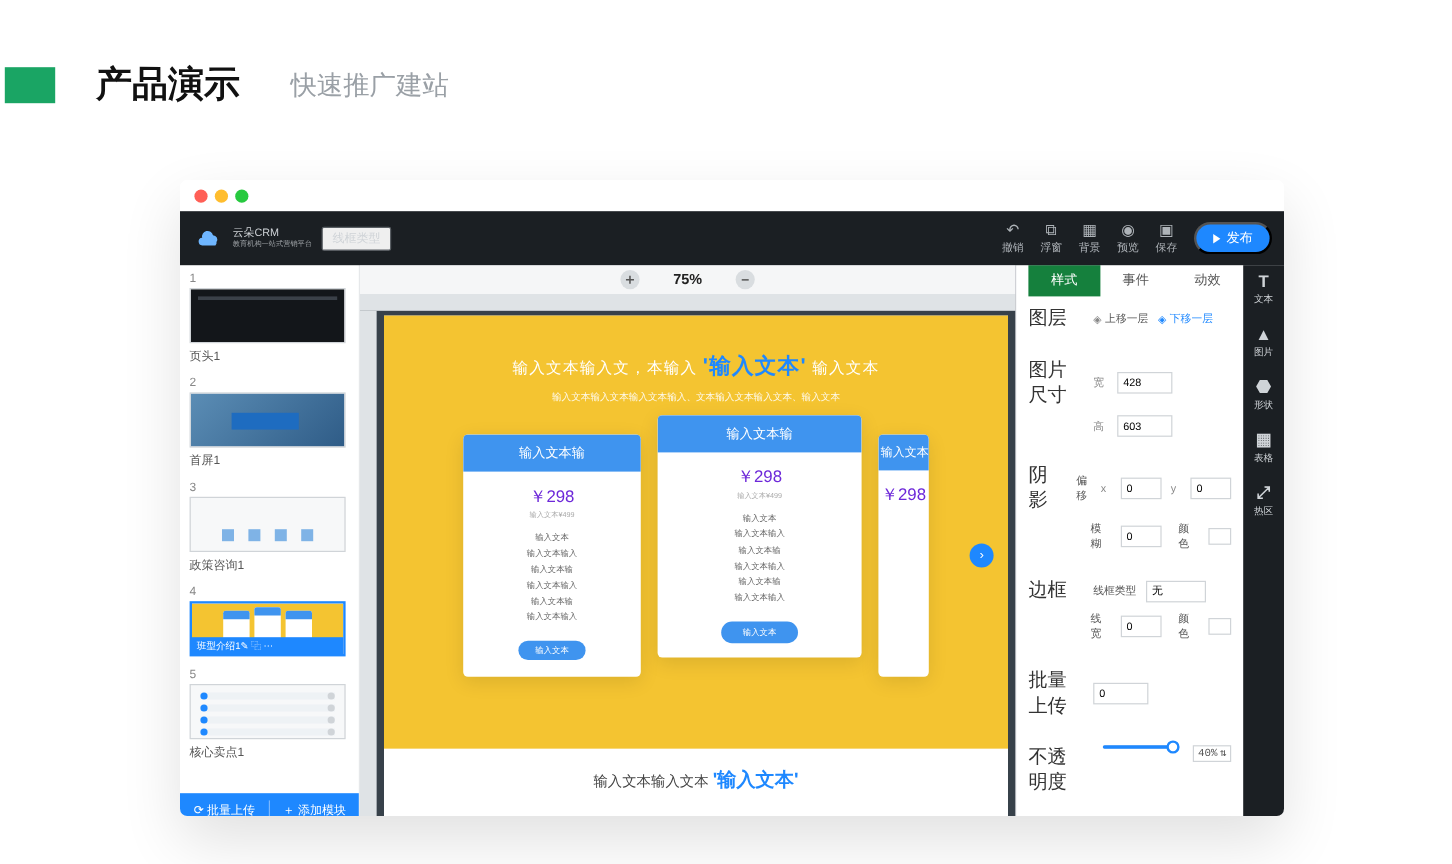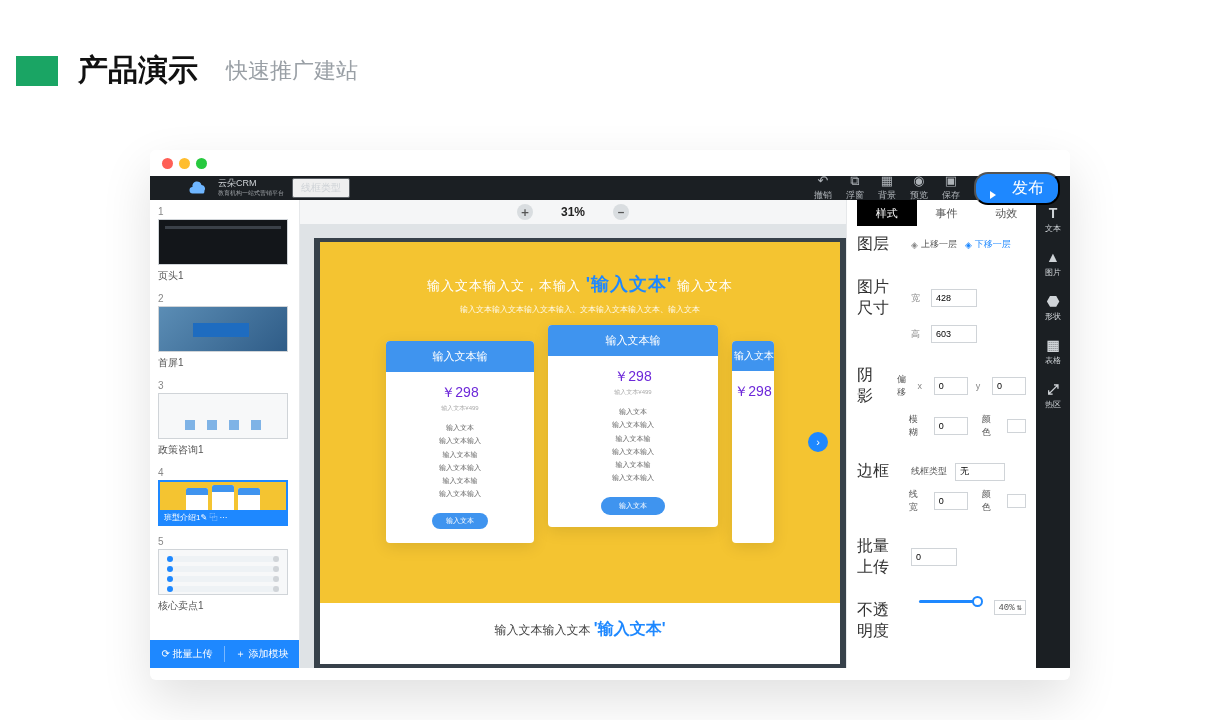--- a/index.html
+++ b/index.html
@@ -1,39 +1,39 @@
 <!DOCTYPE html>
 <html><head>
 <meta charset="utf-8">
 <style>
   * { box-sizing: border-box; margin: 0; padding: 0; }
   body { font-family: "Microsoft YaHei", -apple-system, sans-serif; background: #fff; width: 1210px; height: 720px; overflow: hidden; }
 
   
-  .slide-header { position: absolute; top: 50px; left: 16px; display: flex; align-items: center; gap: 20px; }
+  .slide-header { position: absolute; top: 50px; left: 4px; display: flex; align-items: center; gap: 34px; }
   .slide-header .bar { width: 42px; height: 30px; background: #1aa564; }
   .slide-header .big { font-size: 30px; font-weight: 700; color: #111; }
   .slide-header .sub { font-size: 22px; color: #9aa0a6; margin-left: 8px; }
 
   
   .window { position: absolute; left: 150px; top: 150px; width: 920px; height: 530px; background: #fff; border-radius: 6px; box-shadow: 0 20px 50px rgba(0,0,0,.12); overflow: hidden; }
   .titlebar { height: 26px; background: #fff; display: flex; align-items: center; padding-left: 12px; gap: 6px; }
   .dot { width: 11px; height: 11px; border-radius: 50%; }
   .dot.r { background: #ff5f56; } .dot.y { background: #ffbd2e; } .dot.g { background: #27c93f; }
 
   
-  .topbar { position: relative; height: 24px; background: #1b1f23; display: flex; align-items: center; color: #cfd3d7; font-size: 10px; padding-left: 24px; }
+  .topbar { position: relative; height: 45px; background: #1b1f23; display: flex; align-items: center; color: #cfd3d7; font-size: 10px; }
   .logo { width: 28px; height: 28px; margin: 0 6px 0 10px; display:flex;align-items:center;justify-content:center; }
   .logo svg { width: 22px; height: 22px; }
   .brand { font-size: 9px; line-height: 10px; color:#cfd3d7; }
   .newbie { margin-left: 8px; border:1px solid #5a5f64; padding:2px 8px; border-radius:2px; font-size:10px; color:#cfd3d7; cursor:pointer; }
   .topbar .right { position:absolute; right:10px; display:flex; align-items:center; gap:14px; }
   .ticon { display:flex; flex-direction:column; align-items:center; gap:2px; font-size:9px; color:#aeb3b8; cursor:pointer; }
   .ticon .glyph { font-size:13px; line-height:1; }
-  .publish { background:#1e88ff; color:#fff; border-radius:14px; padding:4px 14px; font-size:16px; display:flex; align-items:flex-end; gap:16px; cursor:pointer; }
+  .publish { background:#1e88ff; color:#fff; border-radius:14px; padding:4px 14px; font-size:11px; display:flex; align-items:center; gap:5px; cursor:pointer; }
   .publish .tri { width:0;height:0;border-top:4px solid transparent;border-bottom:4px solid transparent;border-left:6px solid #fff; }
 
   
   .app { display:flex; height: calc(100% - 62px); }
 
   
   .pages { width:150px; background:#fff; border-right:1px solid #e6e8ea; display:flex; flex-direction:column; }
   .plist { flex:1; overflow:auto; padding:6px 8px; }
   .pitem { margin-bottom:10px; }
   .pitem .num { font-size:10px; color:#888; margin-bottom:2px; }
@@ -69,21 +69,21 @@
   .card.side { width:42px; }
   .card.side .chead { font-size:10px; padding:8px 2px; white-space:nowrap; overflow:hidden; }
   .nav-arrow { position:absolute; right:-8px; top:50%; width:20px; height:20px; background:#1e88ff; border-radius:50%; transform:translateY(-50%); display:flex; align-items:center; justify-content:center; color:#fff; font-size:11px; }
   .page .foot { background:#fff; text-align:center; padding:16px 0 8px; font-size:12px; color:#444; }
   .page .foot .q { color:#1e88ff; font-size:16px; font-weight:700; }
 
   
   .inspector { width:190px; background:#fff; border-left:1px solid #e6e8ea; display:flex; flex-direction:column; font-size:10px; color:#555; }
   .itabs { display:flex; height:26px; }
   .itab { flex:1; text-align:center; line-height:26px; font-size:11px; cursor:pointer; }
-  .itab.active { background:#000000; color:#fff;margin-left:10px; }
+  .itab.active { background:#15803d; color:#fff;margin-left:10px; }
   .isec { padding:8px 10px; }
   .row { display:flex; align-items:center; gap:8px; margin-bottom:6px; }
   .lbl { width:46px; color:#333; font-size:16px; }
   .sublbl { width:12px; color:#888; font-size:9px; }
   .ibox { border:1px solid #d0d4d8; height:18px; width:46px; font-size:9px; padding:0 4px; }
   .ibox.s { width:34px; }
   .layerbtn { display:flex; align-items:center; gap:3px; font-size:9px; cursor:pointer; }
   .layerbtn .g { color:#888; }
   .layerbtn.blue { color:#1e88ff; }
   .opacity-row { display:flex; align-items:flex-start; gap:16px;font-family:Liberation Mono, monospace; }
@@ -230,21 +230,21 @@
       <div class="pfoot">
         <button>⟳ <span>批量上传</span></button>
         <div class="divider"></div>
         <button>＋ <span>添加模块</span></button>
       </div>
     </div>
 
     <div class="canvas">
       <div class="zoombar">
         <div class="zbtn">＋</div>
-        <span>31%</span>
+        <span>75%</span>
         <div class="zbtn">－</div>
       </div>
       <div class="ruler-h"></div>
       <div class="stage-wrap">
         <div class="ruler-v"></div>
         <div class="stage">
           <div class="page">
             <div class="yellow">
               <div class="h1">
                 <span>输入文本输入文，本输入 </span><span class="q">'输入文本'</span><span> 输入文本</span>

